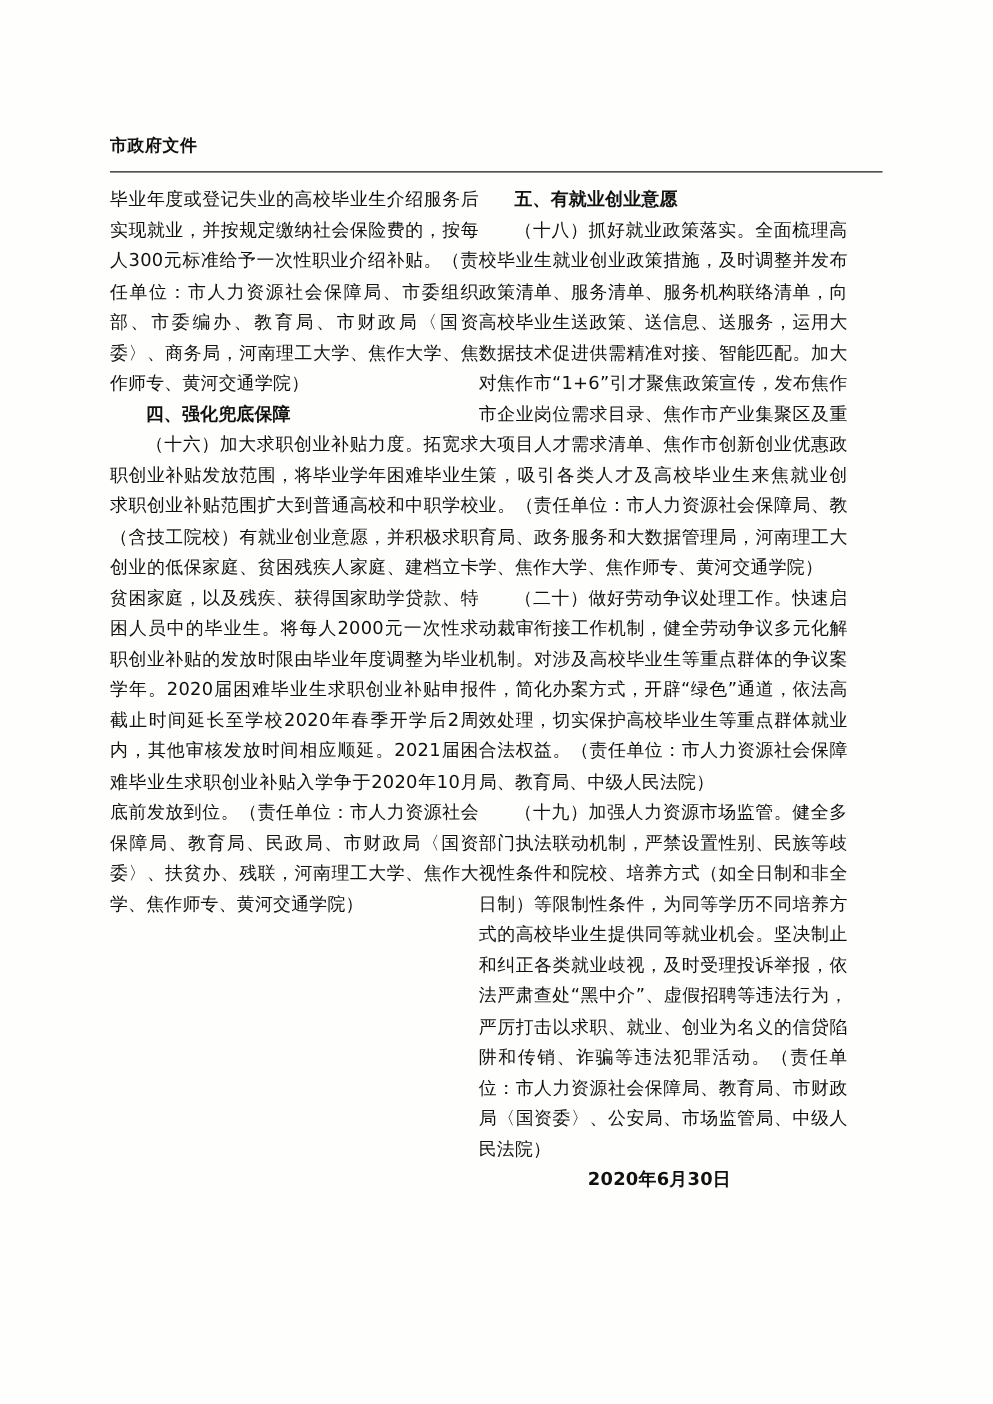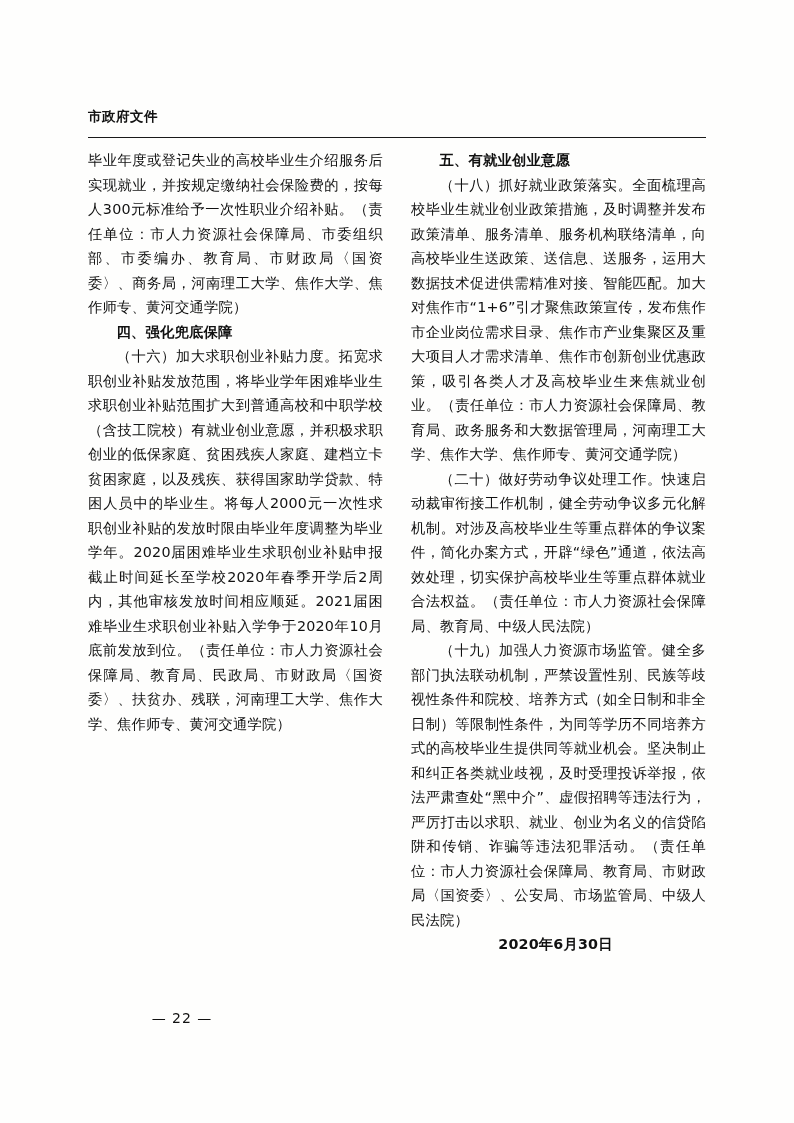--- a/index.html
+++ b/index.html
@@ -41,21 +41,20 @@
     width: 618px;
     height: 1px;
     background: #1a1a1a;
   }
   .columns {
     position: absolute;
     left: 88px;
     top: 148px;
     width: 618px;
     display: flex;
-    gap: 28px;
   }
   .col {
     width: 295px;
   }
   p {
     margin: 0;
     font-size: 14.3px;
     line-height: 24.5px;
     text-align: justify;
     text-justify: inter-ideograph;
@@ -113,17 +112,14 @@
       </div>
     <div class="col" id="col-1">
         <p class="heading">五、有就业创业意愿</p>
         <p class="indent">（十八）抓好就业政策落实。全面梳理高校毕业生就业创业政策措施，及时调整并发布政策清单、服务清单、服务机构联络清单，向高校毕业生送政策、送信息、送服务，运用大数据技术促进供需精准对接、智能匹配。加大对焦作市“1+6”引才聚焦政策宣传，发布焦作市企业岗位需求目录、焦作市产业集聚区及重大项目人才需求清单、焦作市创新创业优惠政策，吸引各类人才及高校毕业生来焦就业创业。（责任单位：市人力资源社会保障局、教育局、政务服务和大数据管理局，河南理工大学、焦作大学、焦作师专、黄河交通学院）</p>
         <p class="indent">（二十）做好劳动争议处理工作。快速启动裁审衔接工作机制，健全劳动争议多元化解机制。对涉及高校毕业生等重点群体的争议案件，简化办案方式，开辟“绿色”通道，依法高效处理，切实保护高校毕业生等重点群体就业合法权益。（责任单位：市人力资源社会保障局、教育局、中级人民法院）</p>
         <p class="indent">（十九）加强人力资源市场监管。健全多部门执法联动机制，严禁设置性别、民族等歧视性条件和院校、培养方式（如全日制和非全日制）等限制性条件，为同等学历不同培养方式的高校毕业生提供同等就业机会。坚决制止和纠正各类就业歧视，及时受理投诉举报，依法严肃查处“黑中介”、虚假招聘等违法行为，严厉打击以求职、就业、创业为名义的信贷陷阱和传销、诈骗等违法犯罪活动。（责任单位：市人力资源社会保障局、教育局、市财政局〈国资委〉、公安局、市场监管局、中级人民法院）</p>
         <p class="dateline">2020年6月30日</p>
       </div>
   </div>
 
-  <div class="footer">
-    <span class="footer-inner">— 22 —</span>
-  </div>
 
 </div>
 
 </body></html>

